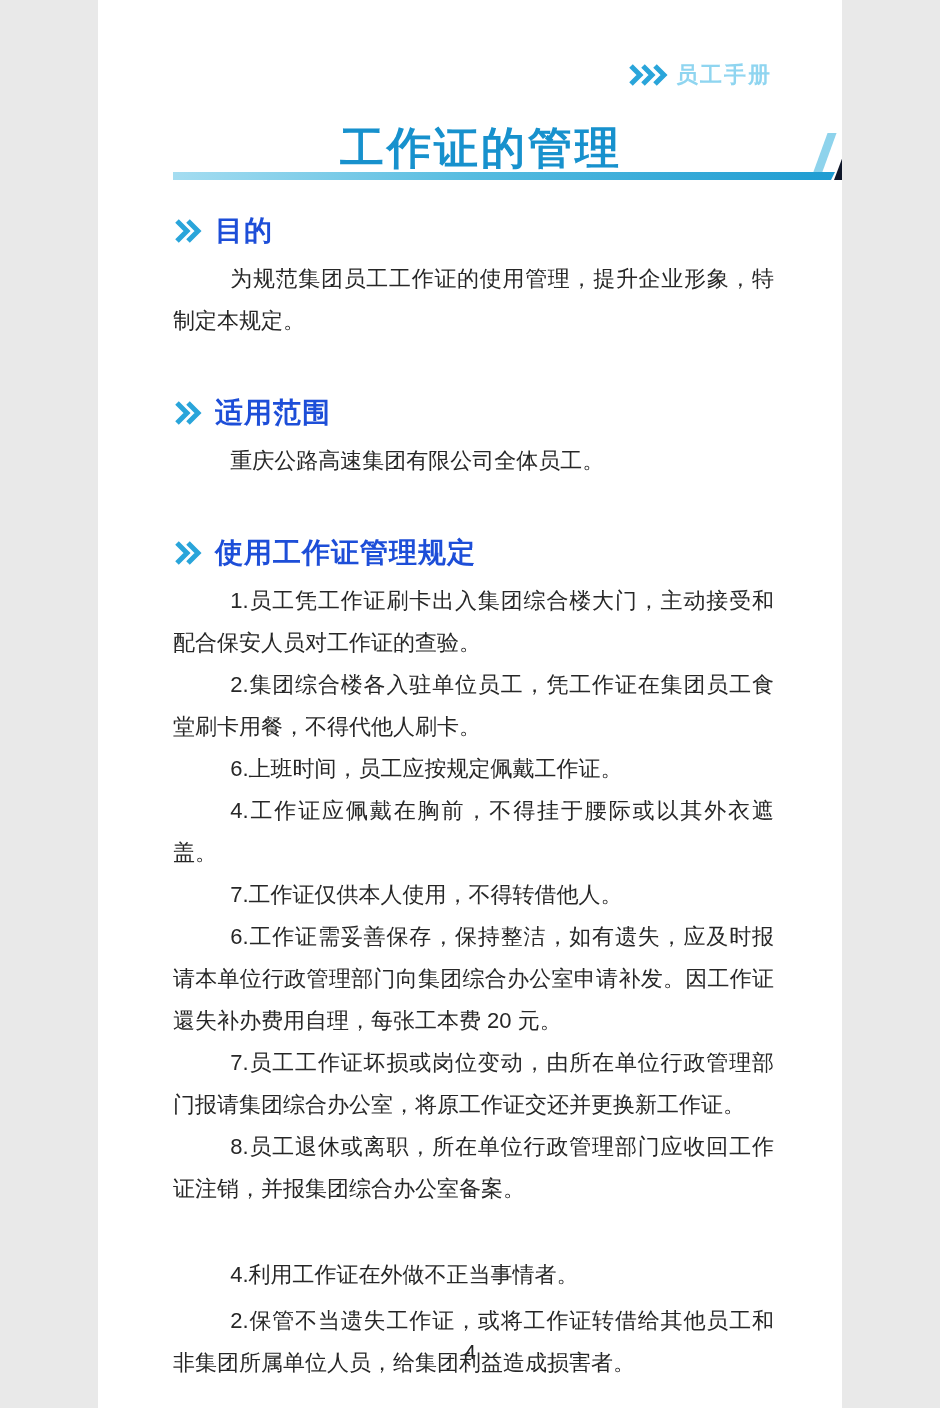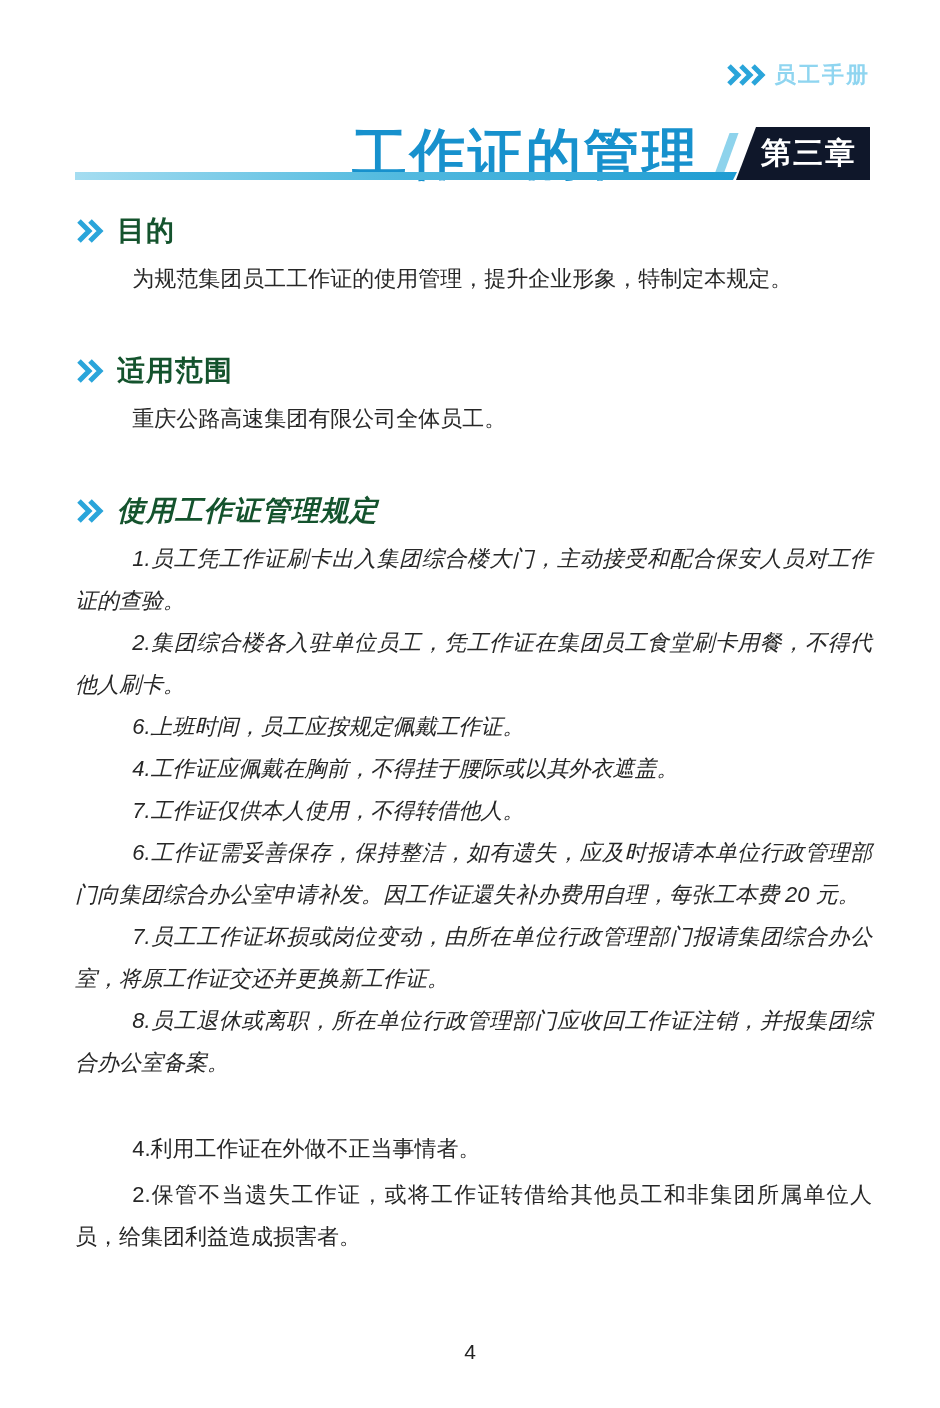--- a/index.html
+++ b/index.html
@@ -1,21 +1,21 @@
 <!DOCTYPE html>
 <html lang="zh"><head>
 <meta charset="utf-8">
 <style>
   * { margin: 0; padding: 0; box-sizing: border-box; }
   html, body { background: #e9e9e9; }
   body { font-family: "Liberation Sans", "DejaVu Sans", sans-serif; }
 
   .page {
     position: relative;
-    width: 940px;
+    width: 744px;
     height: 1408px;
     margin: 0 auto;
     background: #ffffff;
     overflow: hidden;
     color: #262626;
   }
 
   
   .handbook-tag {
     position: absolute;
@@ -29,22 +29,22 @@
     font-size: 22px;
     font-weight: bold;
     color: #8fd5f0;
     letter-spacing: 2px;
   }
 
   
   .doc-title {
     position: absolute;
     top: 124px;
-    right: 240px;
-    font-size: 55px;
+    right: 220px;
+    font-size: 44px;
     font-weight: 800;
     color: #1791cd;
     letter-spacing: 3px;
     line-height: 1.1;
     white-space: nowrap;
   }
   .chapter-stripe {
     position: absolute;
     left: 721px;
     top: 133px;
@@ -90,21 +90,21 @@
     right: 68px;
   }
   .sec-heading {
     display: flex;
     align-items: center;
     gap: 12px;
   }
   .sec-heading h2 {
     font-size: 28px;
     font-weight: 800;
-    color: #14532d;
+    color: #1d4ed8;
     letter-spacing: 1px;
   }
   .body-p {
     font-size: 22px;
     line-height: 42px;
     text-align: justify;
     text-indent: 2.6em;
     color: #272727;
     word-break: break-all;
   }
@@ -173,21 +173,21 @@
       <div class="sec-heading">
         <svg class="chev" width="30" height="26" viewBox="0 0 30 26">
           <polyline points="4,3 14,13 4,23" fill="none" stroke="#2aa5da" stroke-width="5"></polyline>
           <polyline points="15,3 25,13 15,23" fill="none" stroke="#2aa5da" stroke-width="5"></polyline>
         </svg>
         <h2>适用范围</h2>
       </div>
       <p class="body-p">重庆公路高速集团有限公司全体员工。</p>
     </section>
 
-    <section class="sec" style="margin-bottom:0;font-style:italic;">
+    <section class="sec" style="margin-bottom:0;">
       <div class="sec-heading">
         <svg class="chev" width="30" height="26" viewBox="0 0 30 26">
           <polyline points="4,3 14,13 4,23" fill="none" stroke="#2aa5da" stroke-width="5"></polyline>
           <polyline points="15,3 25,13 15,23" fill="none" stroke="#2aa5da" stroke-width="5"></polyline>
         </svg>
         <h2>使用工作证管理规定</h2>
       </div>
       <p class="body-p">1.员工凭工作证刷卡出入集团综合楼大门，主动接受和配合保安人员对工作证的查验。</p>
       <p class="body-p">2.集团综合楼各入驻单位员工，凭工作证在集团员工食堂刷卡用餐，不得代他人刷卡。</p>
       <p class="body-p">6.上班时间，员工应按规定佩戴工作证。</p>

